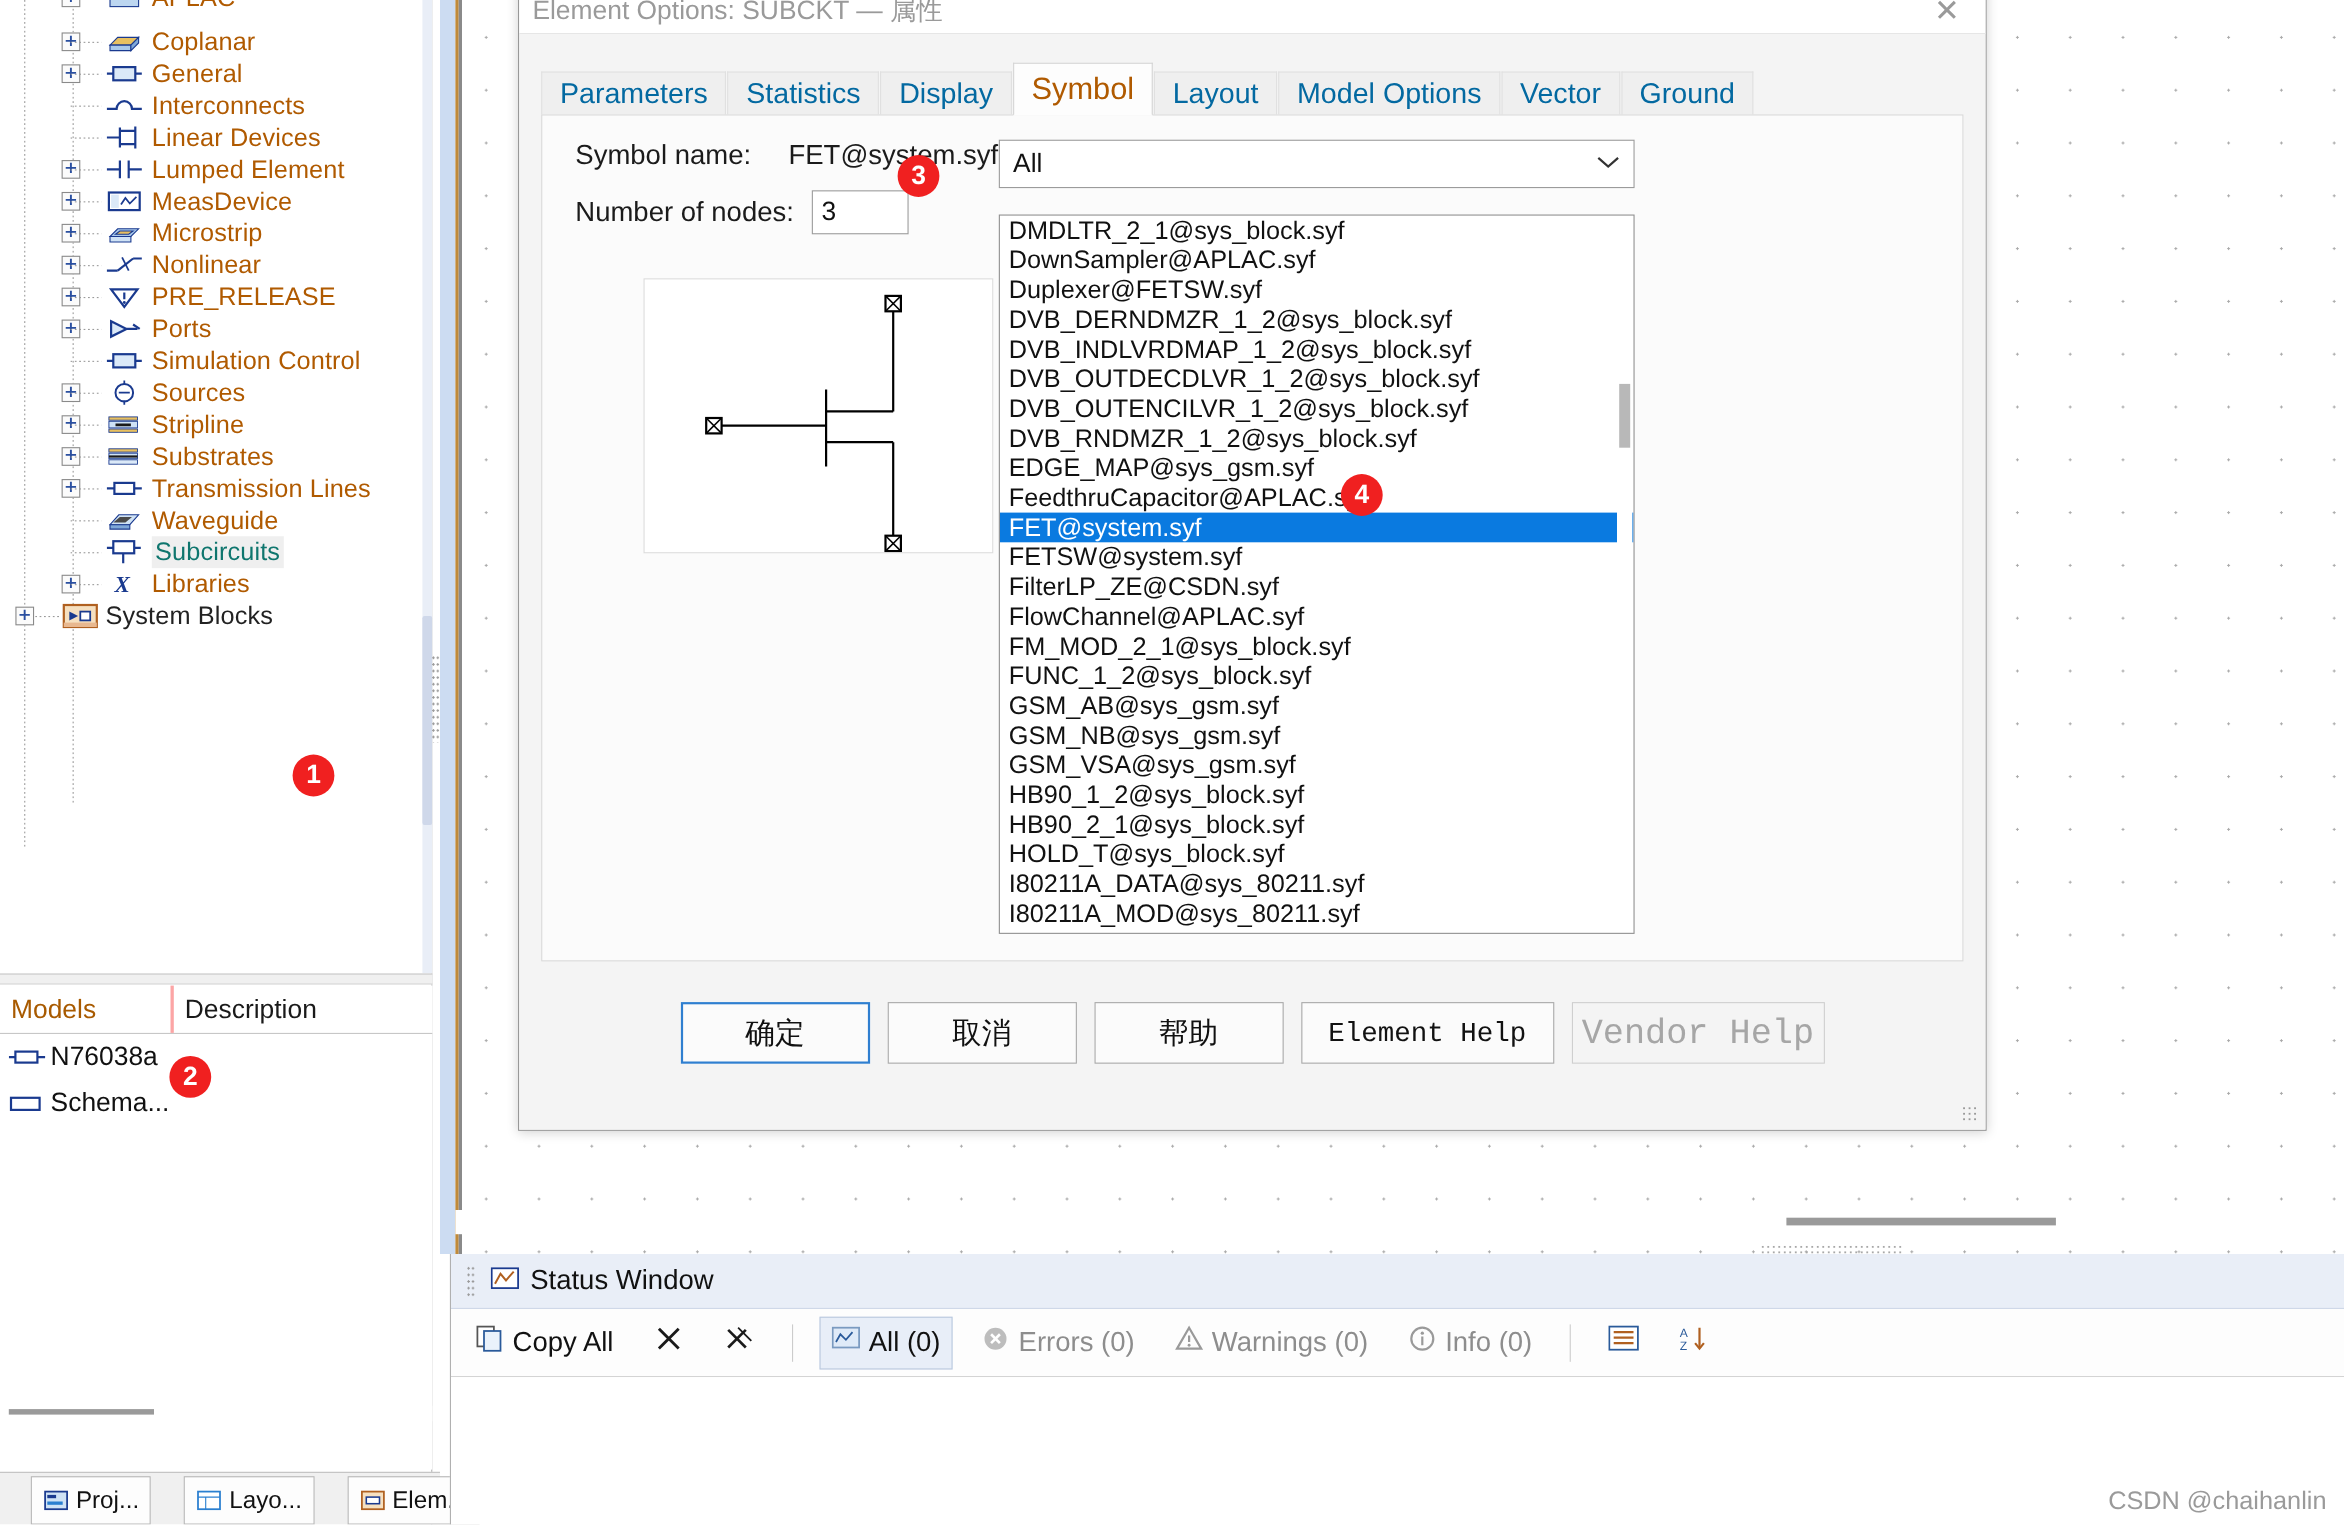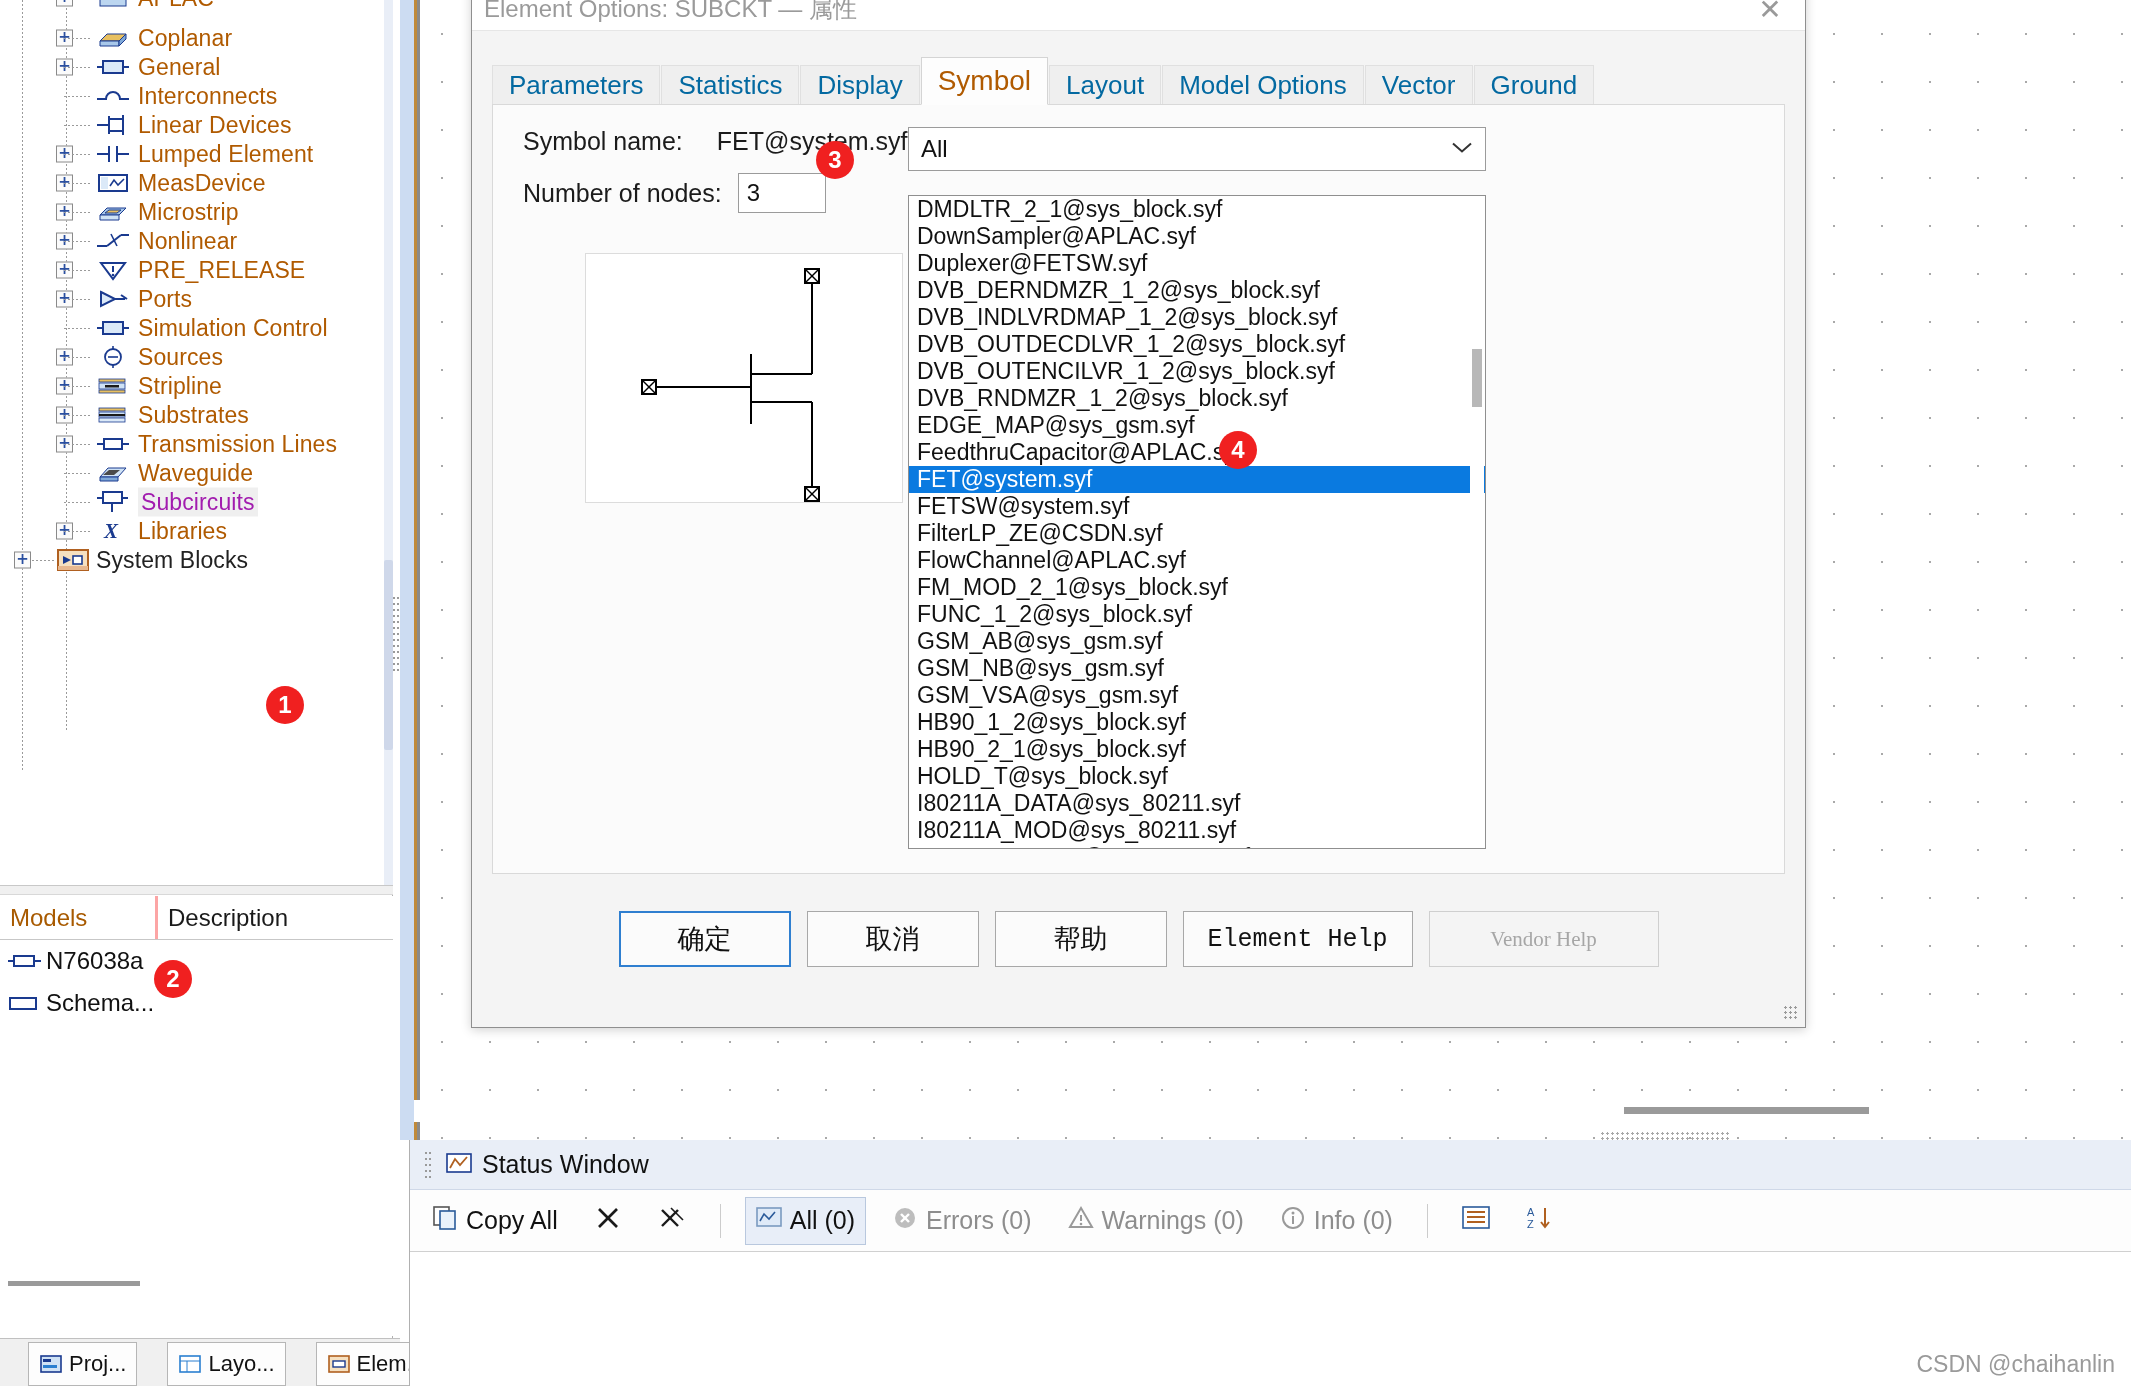--- a/index.html
+++ b/index.html
@@ -41,21 +41,21 @@
   .dotted-h.no-exp { left: 64px; width: 28px; }
   .tree-icon {
     position: absolute; left: 96px; top: 50%; transform: translateY(-50%);
     width: 34px; height: 26px; display:flex; align-items:center; justify-content:center;
   }
   .tree-label {
     position: absolute; left: 138px; top: 50%; transform: translateY(-50%);
     font-size: 23px; color: #b05a00; font-family: "Liberation Sans", sans-serif;
     letter-spacing: 0.1px;
   }
-  .tree-row.selected .tree-label { background: #efefef; padding: 1px 3px; color:#a21caf;}
+  .tree-row.selected .tree-label { background: #efefef; padding: 1px 3px; color:#0f766e;}
   .tree-row.root .tree-icon { left: 56px; }
   .tree-row.root .tree-label { left: 96px; color: #222; }
   .tree-row.root .expander { left: 14px; }
   .tree-row.root .dotted-h { left: 32px; width: 22px; }
 
   
   #tree-spine {
     position: absolute; left: 22px; top: 0; width: 1px; height: 770px;
     background-image: linear-gradient(to bottom, #9a9a9a 50%, transparent 50%);
     background-size: 1px 4px;
@@ -249,21 +249,21 @@
     display:flex; justify-content:center; gap: 16px;
   }
   .dlg-btn {
     width: 172px; height: 56px; display:flex; align-items:center; justify-content:center;
     font-size: 27px; border: 1px solid #a8a8a8; background: #fbfbfb; color: #111;
     font-family: "Liberation Sans", sans-serif;
   }
   .dlg-btn.primary { border: 2px solid #2f7fd0; background: #fbfbfb; }
   .dlg-btn.wide { width: 230px; font-family: "Liberation Mono", monospace; font-size: 25px;}
   .dlg-btn.disabled { color: #a6a6a6; border-color: #cfcfcf; background: #f4f4f4;
-    font-family: Liberation Serif, serif; font-size: 21px;}
+    font-family: Liberation Mono, monospace; font-size: 32px;}
   #dlg-resize-grip {
     position:absolute; right: 6px; bottom: 6px; width: 16px; height: 16px;
     background-image: radial-gradient(circle, #9a9a9a 1px, transparent 1.2px);
     background-size: 5px 5px;
   }
 
   
   .badge {
     position: absolute; width: 38px; height: 38px; border-radius: 50%;
     background: #f02020; color: #fff; font-size: 24px; font-weight: 700;

